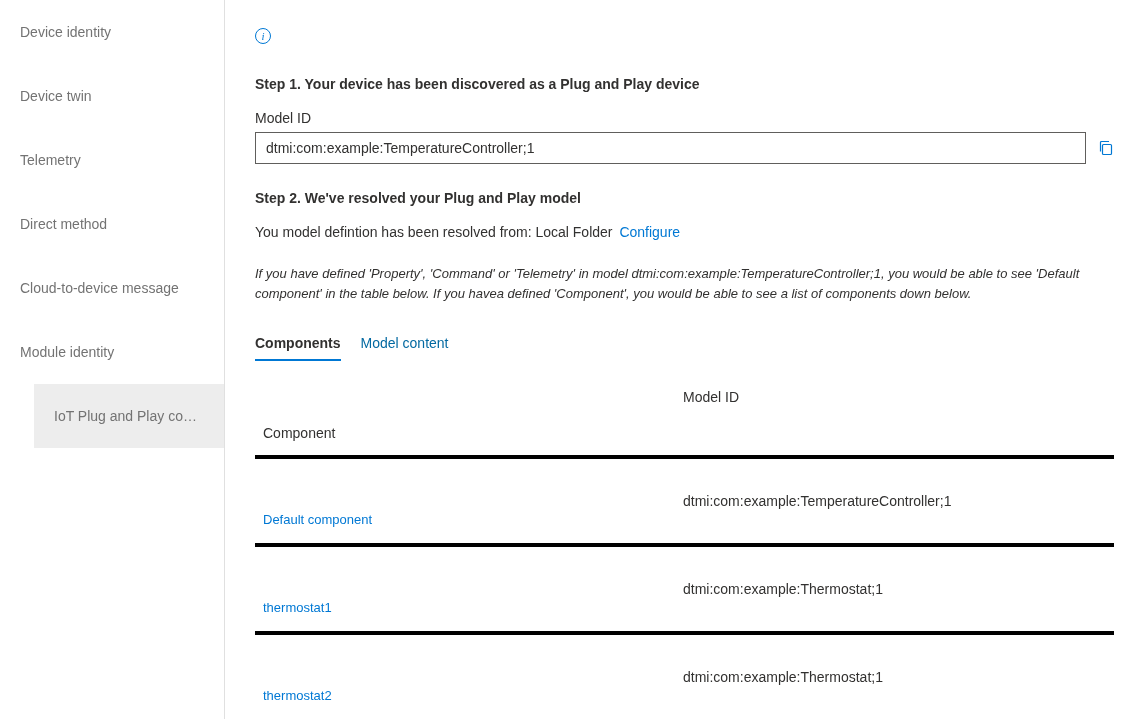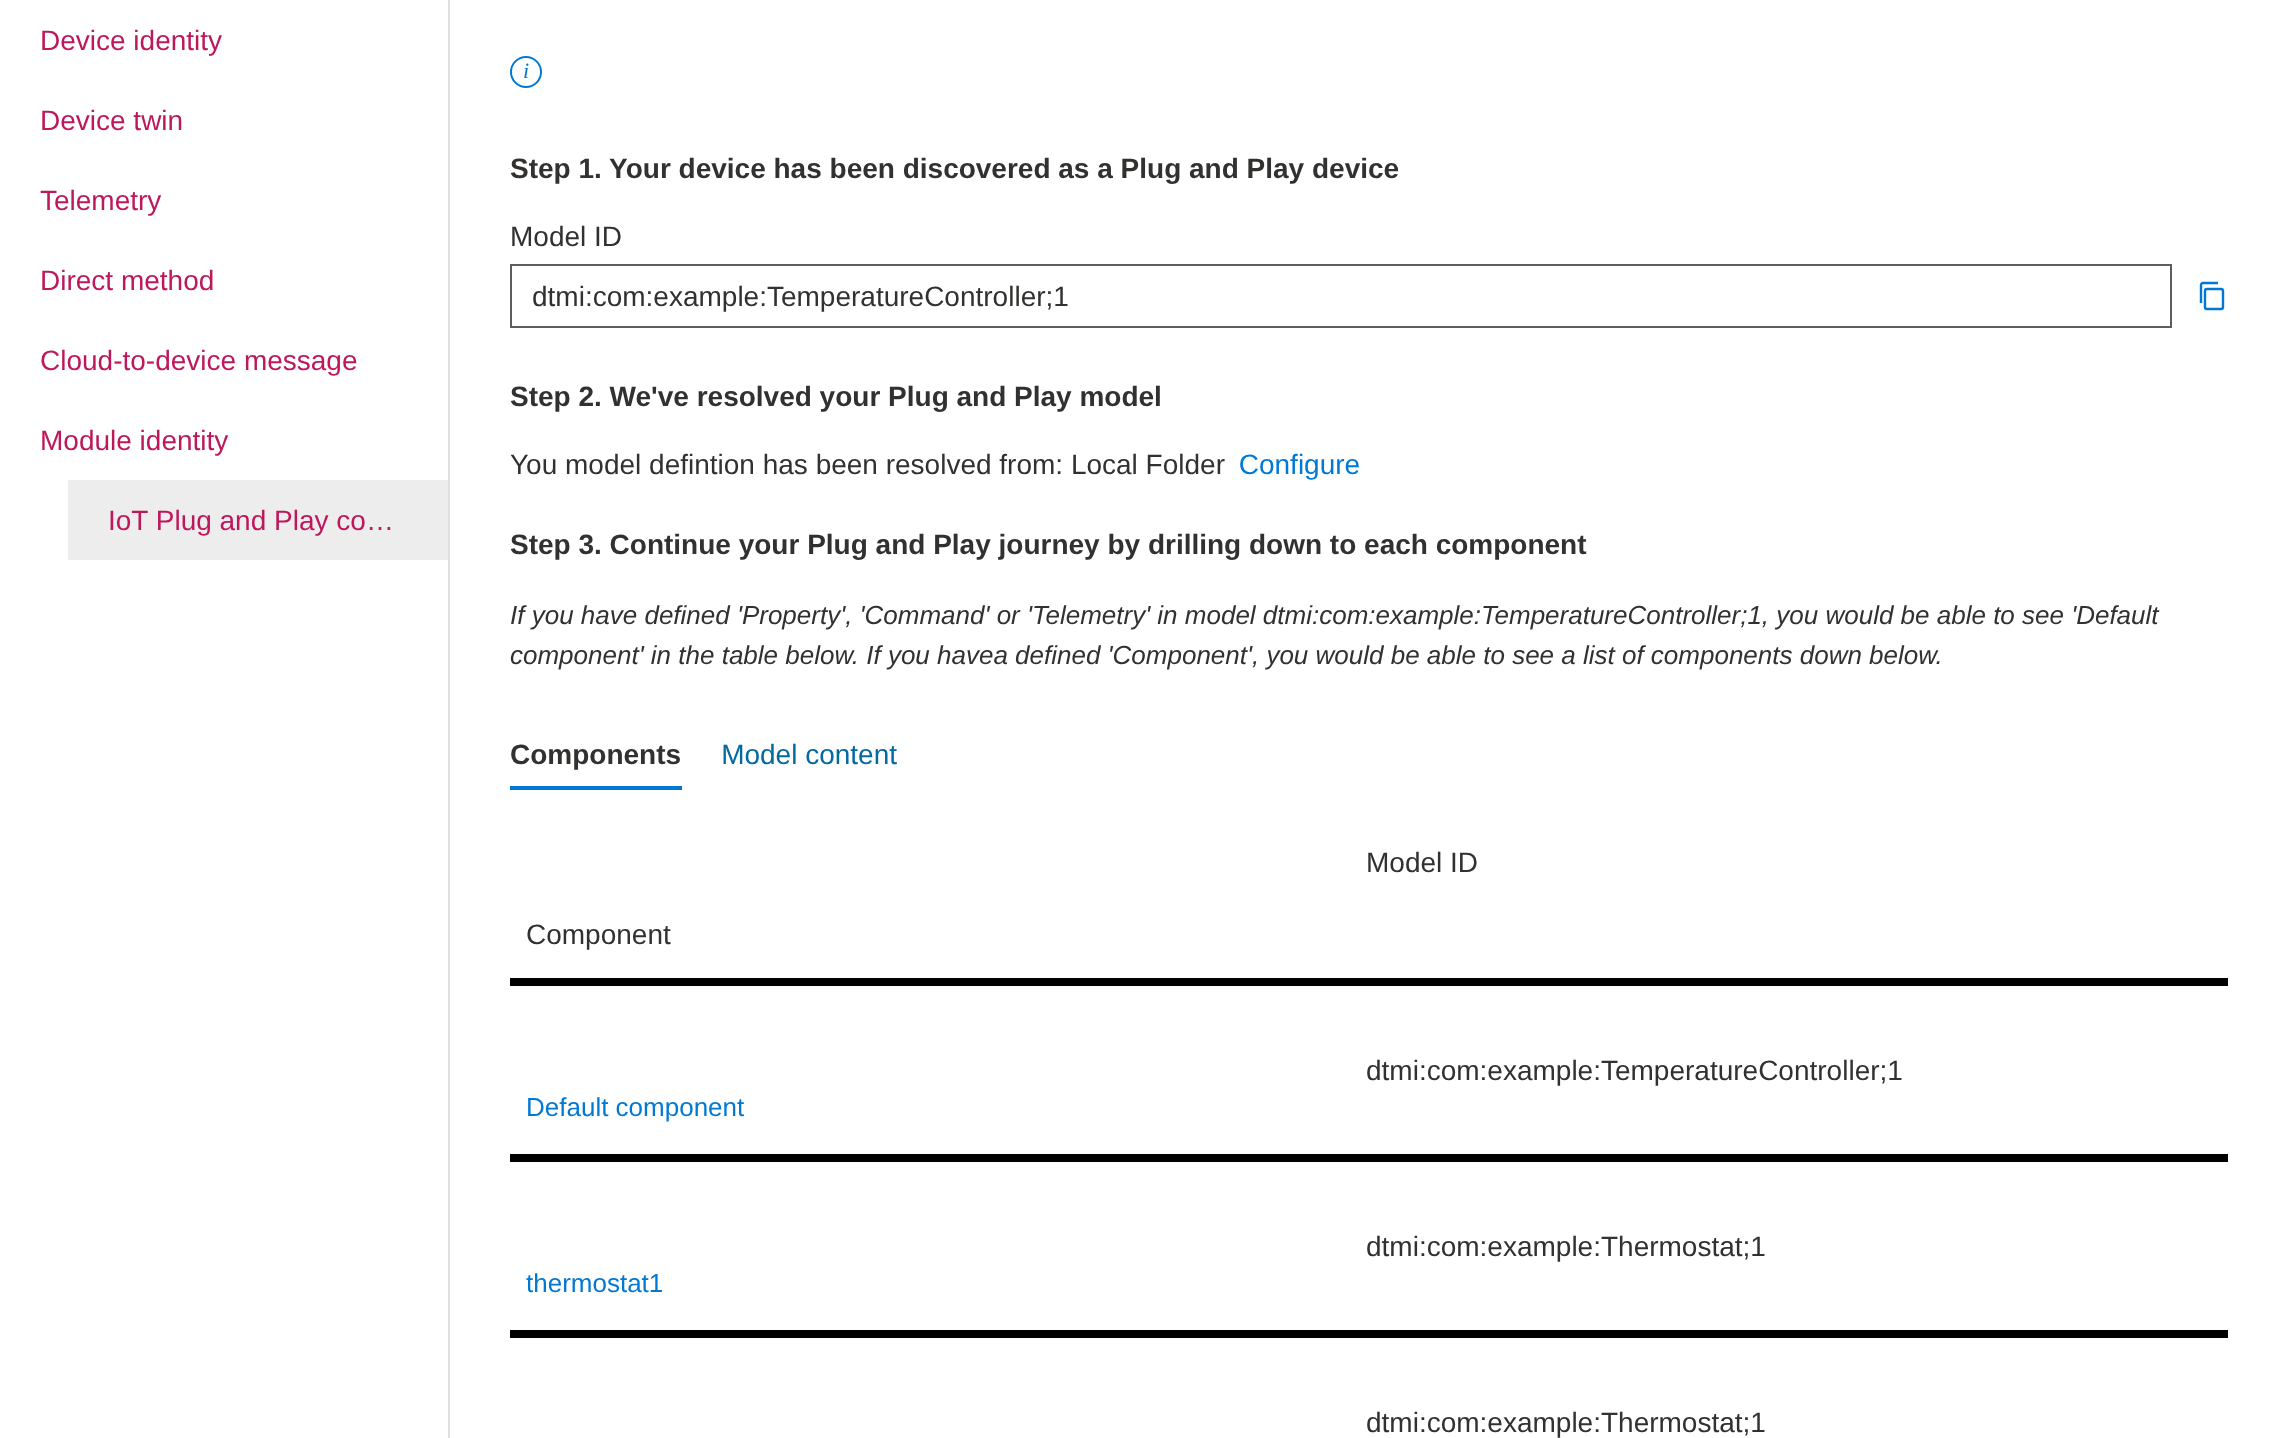--- a/index.html
+++ b/index.html
@@ -13,26 +13,26 @@
     height: 719px;
     overflow: hidden;
     display: flex;
   }
   .sidebar {
     width: 225px;
     border-right: 1px solid #e0e0e0;
     padding-top: 0;
   }
   .sidebar-item {
-    padding: 12px 20px;
+    padding: 24px 20px;
     cursor: pointer;
     white-space: nowrap;
     overflow: hidden;
     text-overflow: ellipsis;
-    color: #be185d;
+    color: #737373;
   }
   .sidebar-item.selected {
     background: #ededed;
     margin-left: 34px;
   }
   .main {
     flex: 1;
     padding: 28px 30px 0 30px;
     overflow-y: auto;
   }
@@ -174,21 +174,20 @@
       </svg>
     </span>
   </div>
 
   <p class="step-heading">Step 2. We've resolved your Plug and Play model</p>
   <p class="body-text">
     <span>You model defintion has been resolved from: Local Folder</span>
     <span class="link">Configure</span>
   </p>
 
-  <p class="step-heading">Step 3. Continue your Plug and Play journey by drilling down to each component</p>
   <p class="step3-desc">If you have defined 'Property', 'Command' or 'Telemetry' in model dtmi:com:example:TemperatureController;1, you would be able to see 'Default component' in the table below. If you havea defined 'Component', you would be able to see a list of components down below.</p>
 
   <div class="tabs">
     <div class="tab active">Components</div>
     <div class="tab">Model content</div>
   </div>
 
   <div class="table">
     <div class="table-header">
       <div class="col-component">Component</div>

